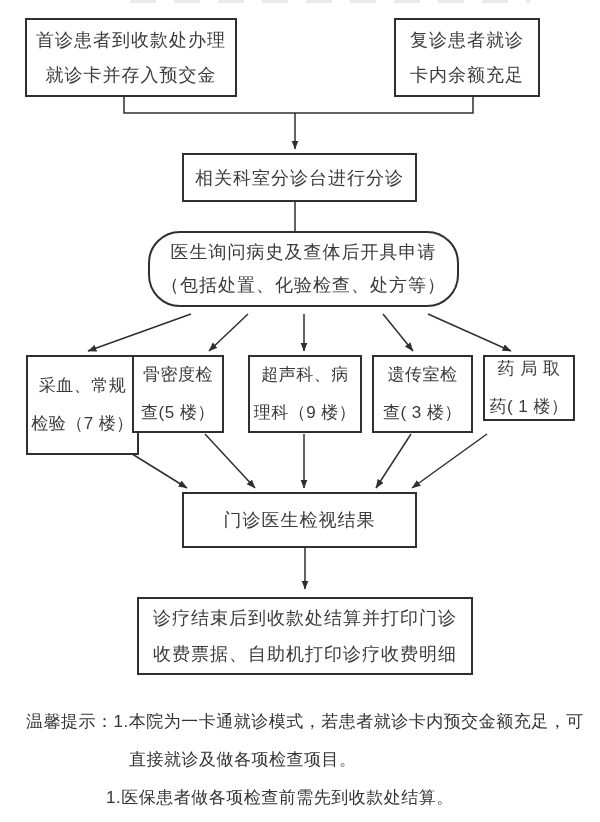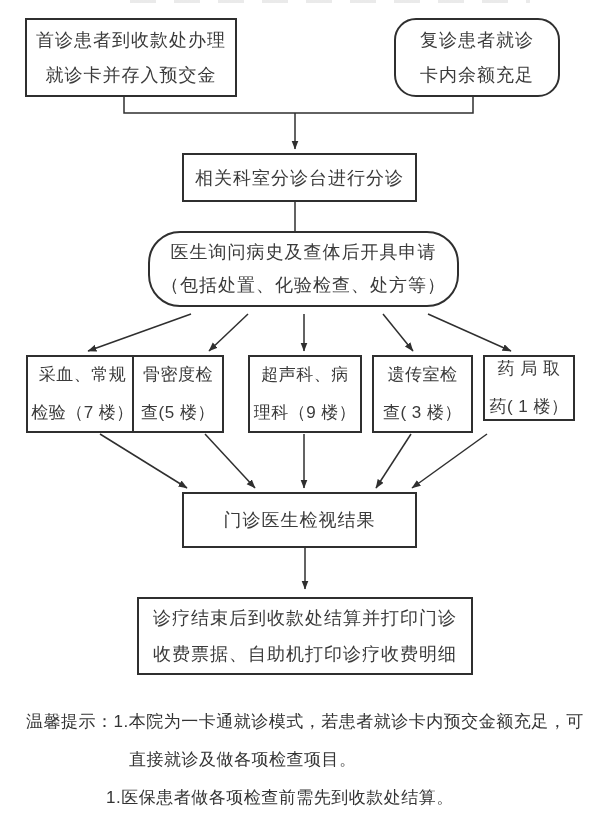--- a/index.html
+++ b/index.html
@@ -71,35 +71,35 @@
 
       <path d="M305,548 V589" marker-end="url(#arr)"></path>
     </g>
   </svg>
 
   <div class="fbox big" style="left:25px;top:18px;width:212px;height:79px;">
     <span class="ln">首诊患者到收款处办理</span>
     <span class="ln">就诊卡并存入预交金</span>
   </div>
 
-  <div class="fbox big" style="left:394px;top:18px;width:166px;height:79px;border-radius:22px;">
+  <div class="fbox big" style="left:394px;top:18px;width:146px;height:79px;">
     <span class="ln">复诊患者就诊</span>
     <span class="ln">卡内余额充足</span>
   </div>
 
   <div class="fbox big" style="left:182px;top:153px;width:235px;height:49px;">
     <span class="ln one">相关科室分诊台进行分诊</span>
   </div>
 
   <div class="fbox big" style="left:148px;top:231px;width:311px;height:76px;line-height:33px;border-radius:32px;">
     <span class="ln">医生询问病史及查体后开具申请</span>
     <span class="ln">（包括处置、化验检查、处方等）</span>
   </div>
 
-  <div class="fbox small" style="left:26px;top:355px;width:113px;height:78px;">
+  <div class="fbox small" style="left:26px;top:355px;width:113px;height:100px;">
     <span class="ln">采血、常规</span>
     <span class="ln">检验（7 楼）</span>
   </div>
 
   <div class="fbox small" style="left:132px;top:355px;width:92px;height:78px;">
     <span class="ln">骨密度检</span>
     <span class="ln">查(5 楼）</span>
   </div>
 
   <div class="fbox small" style="left:248px;top:355px;width:114px;height:78px;">

